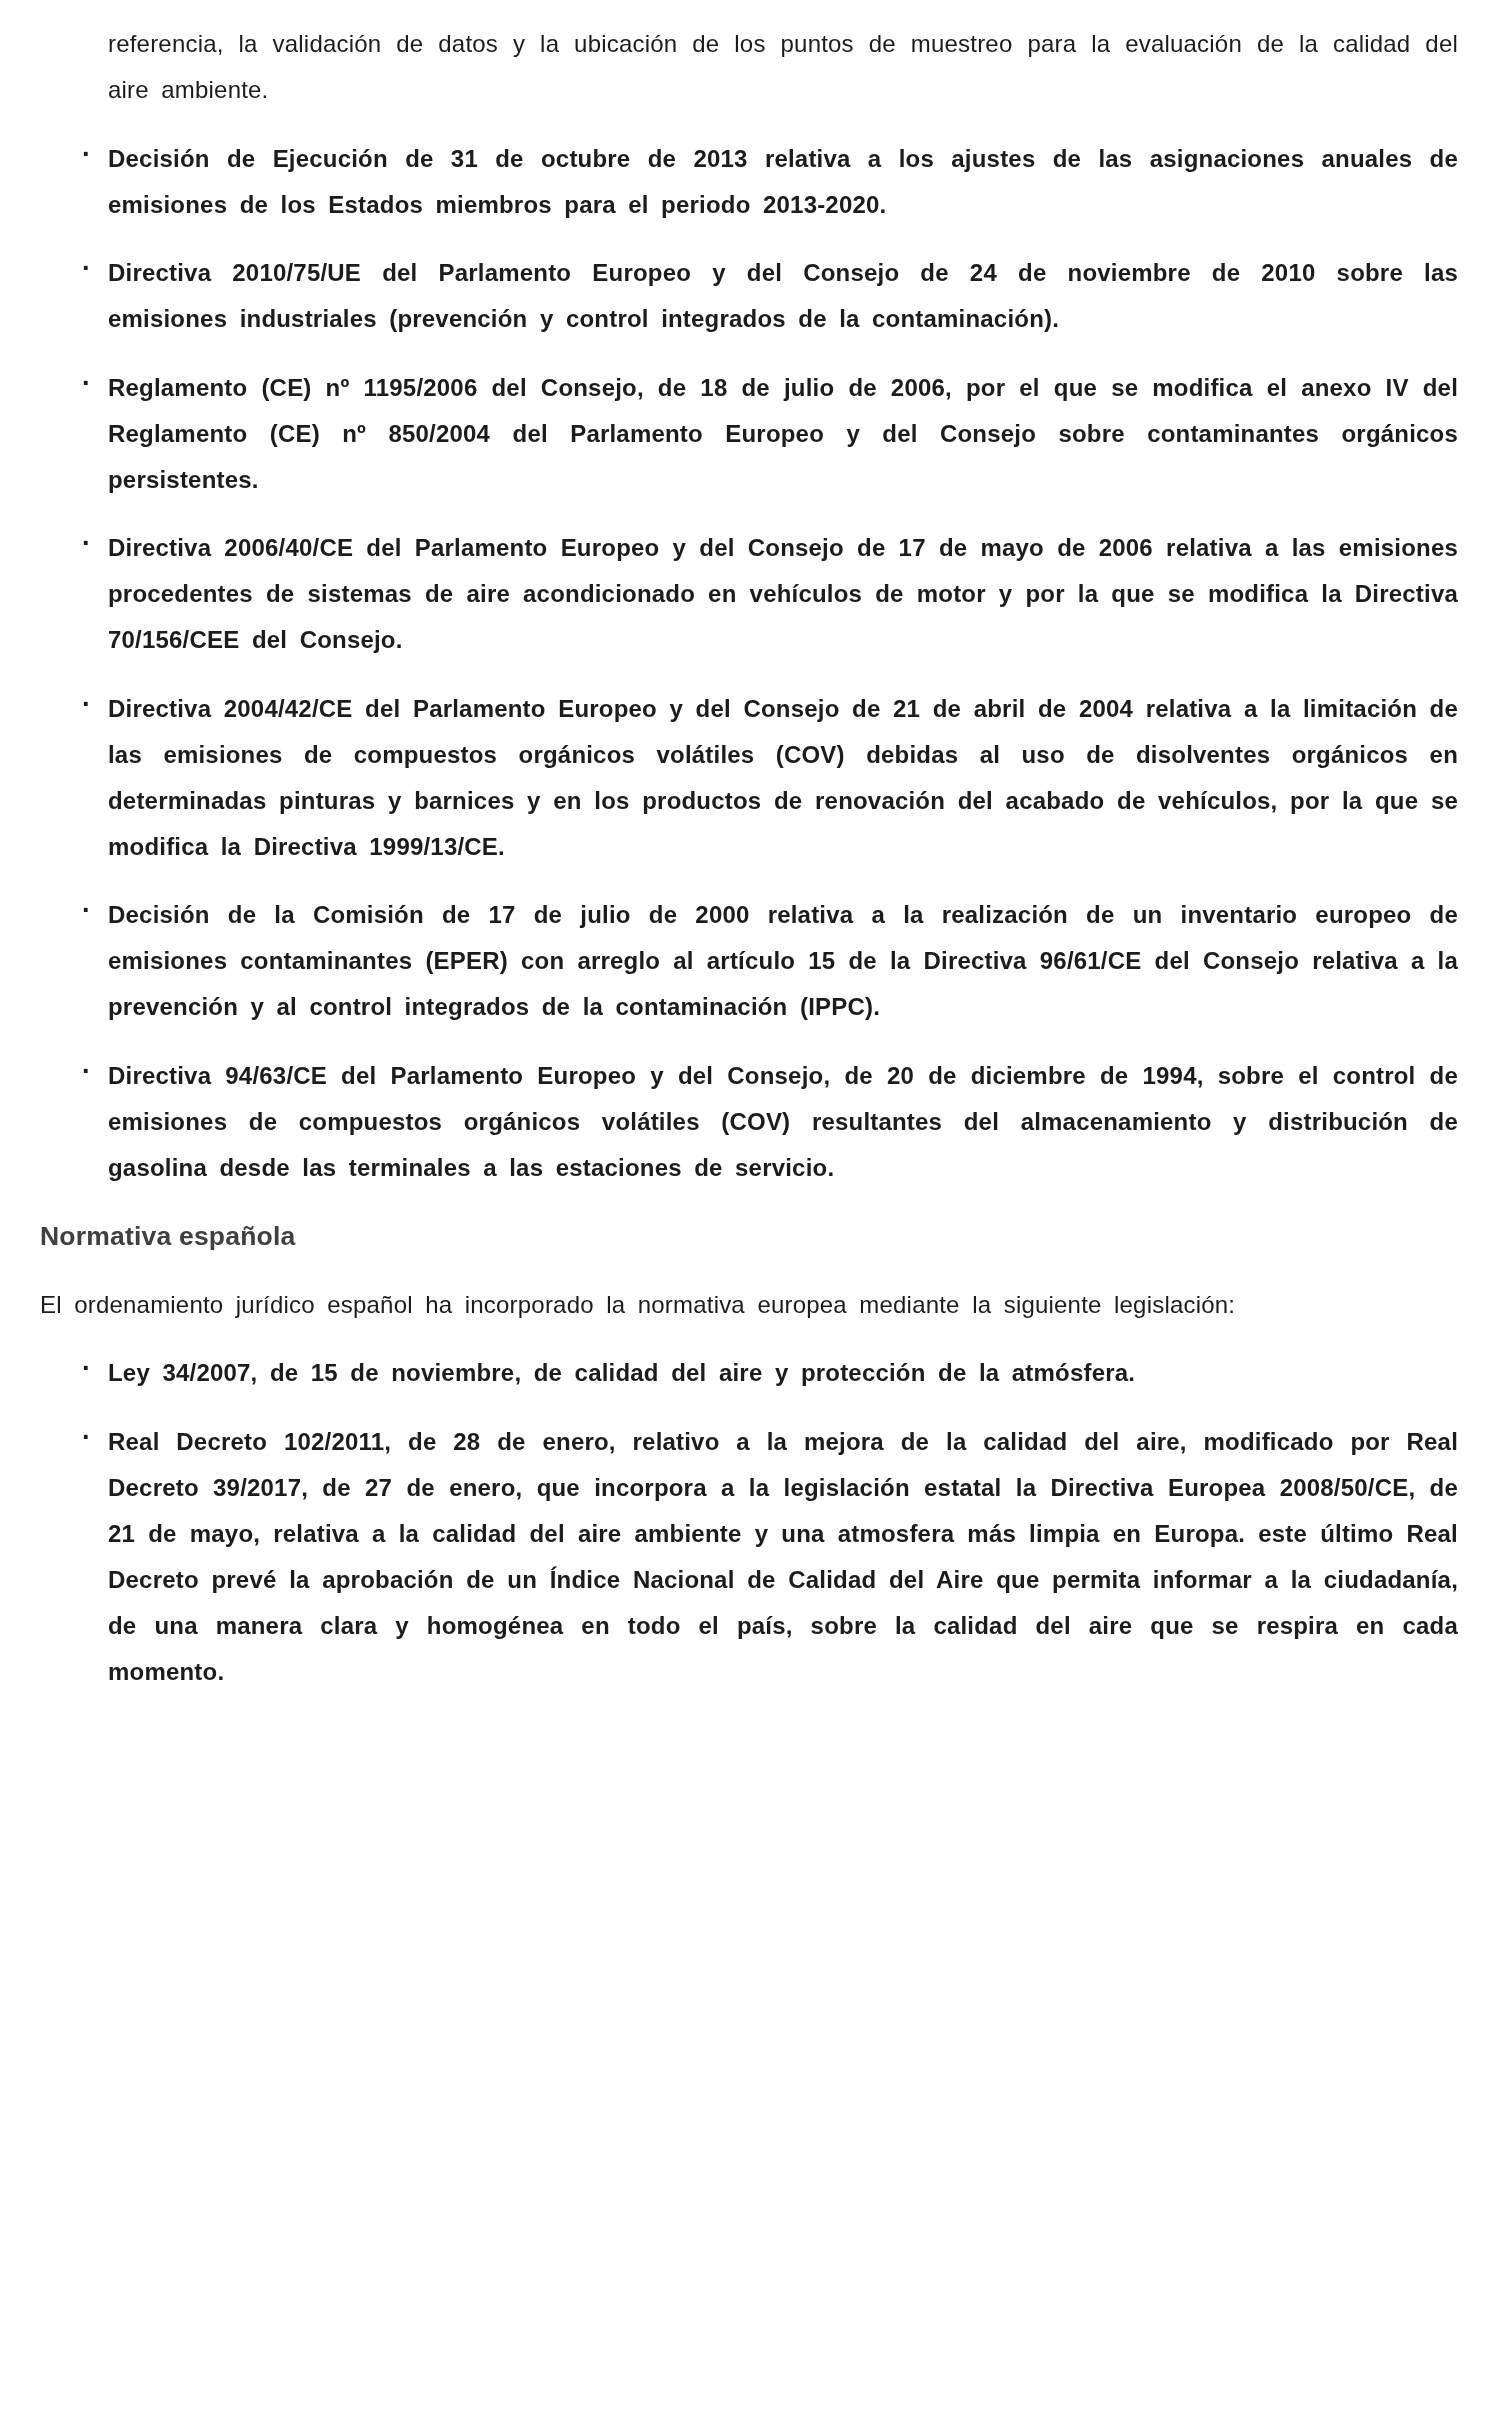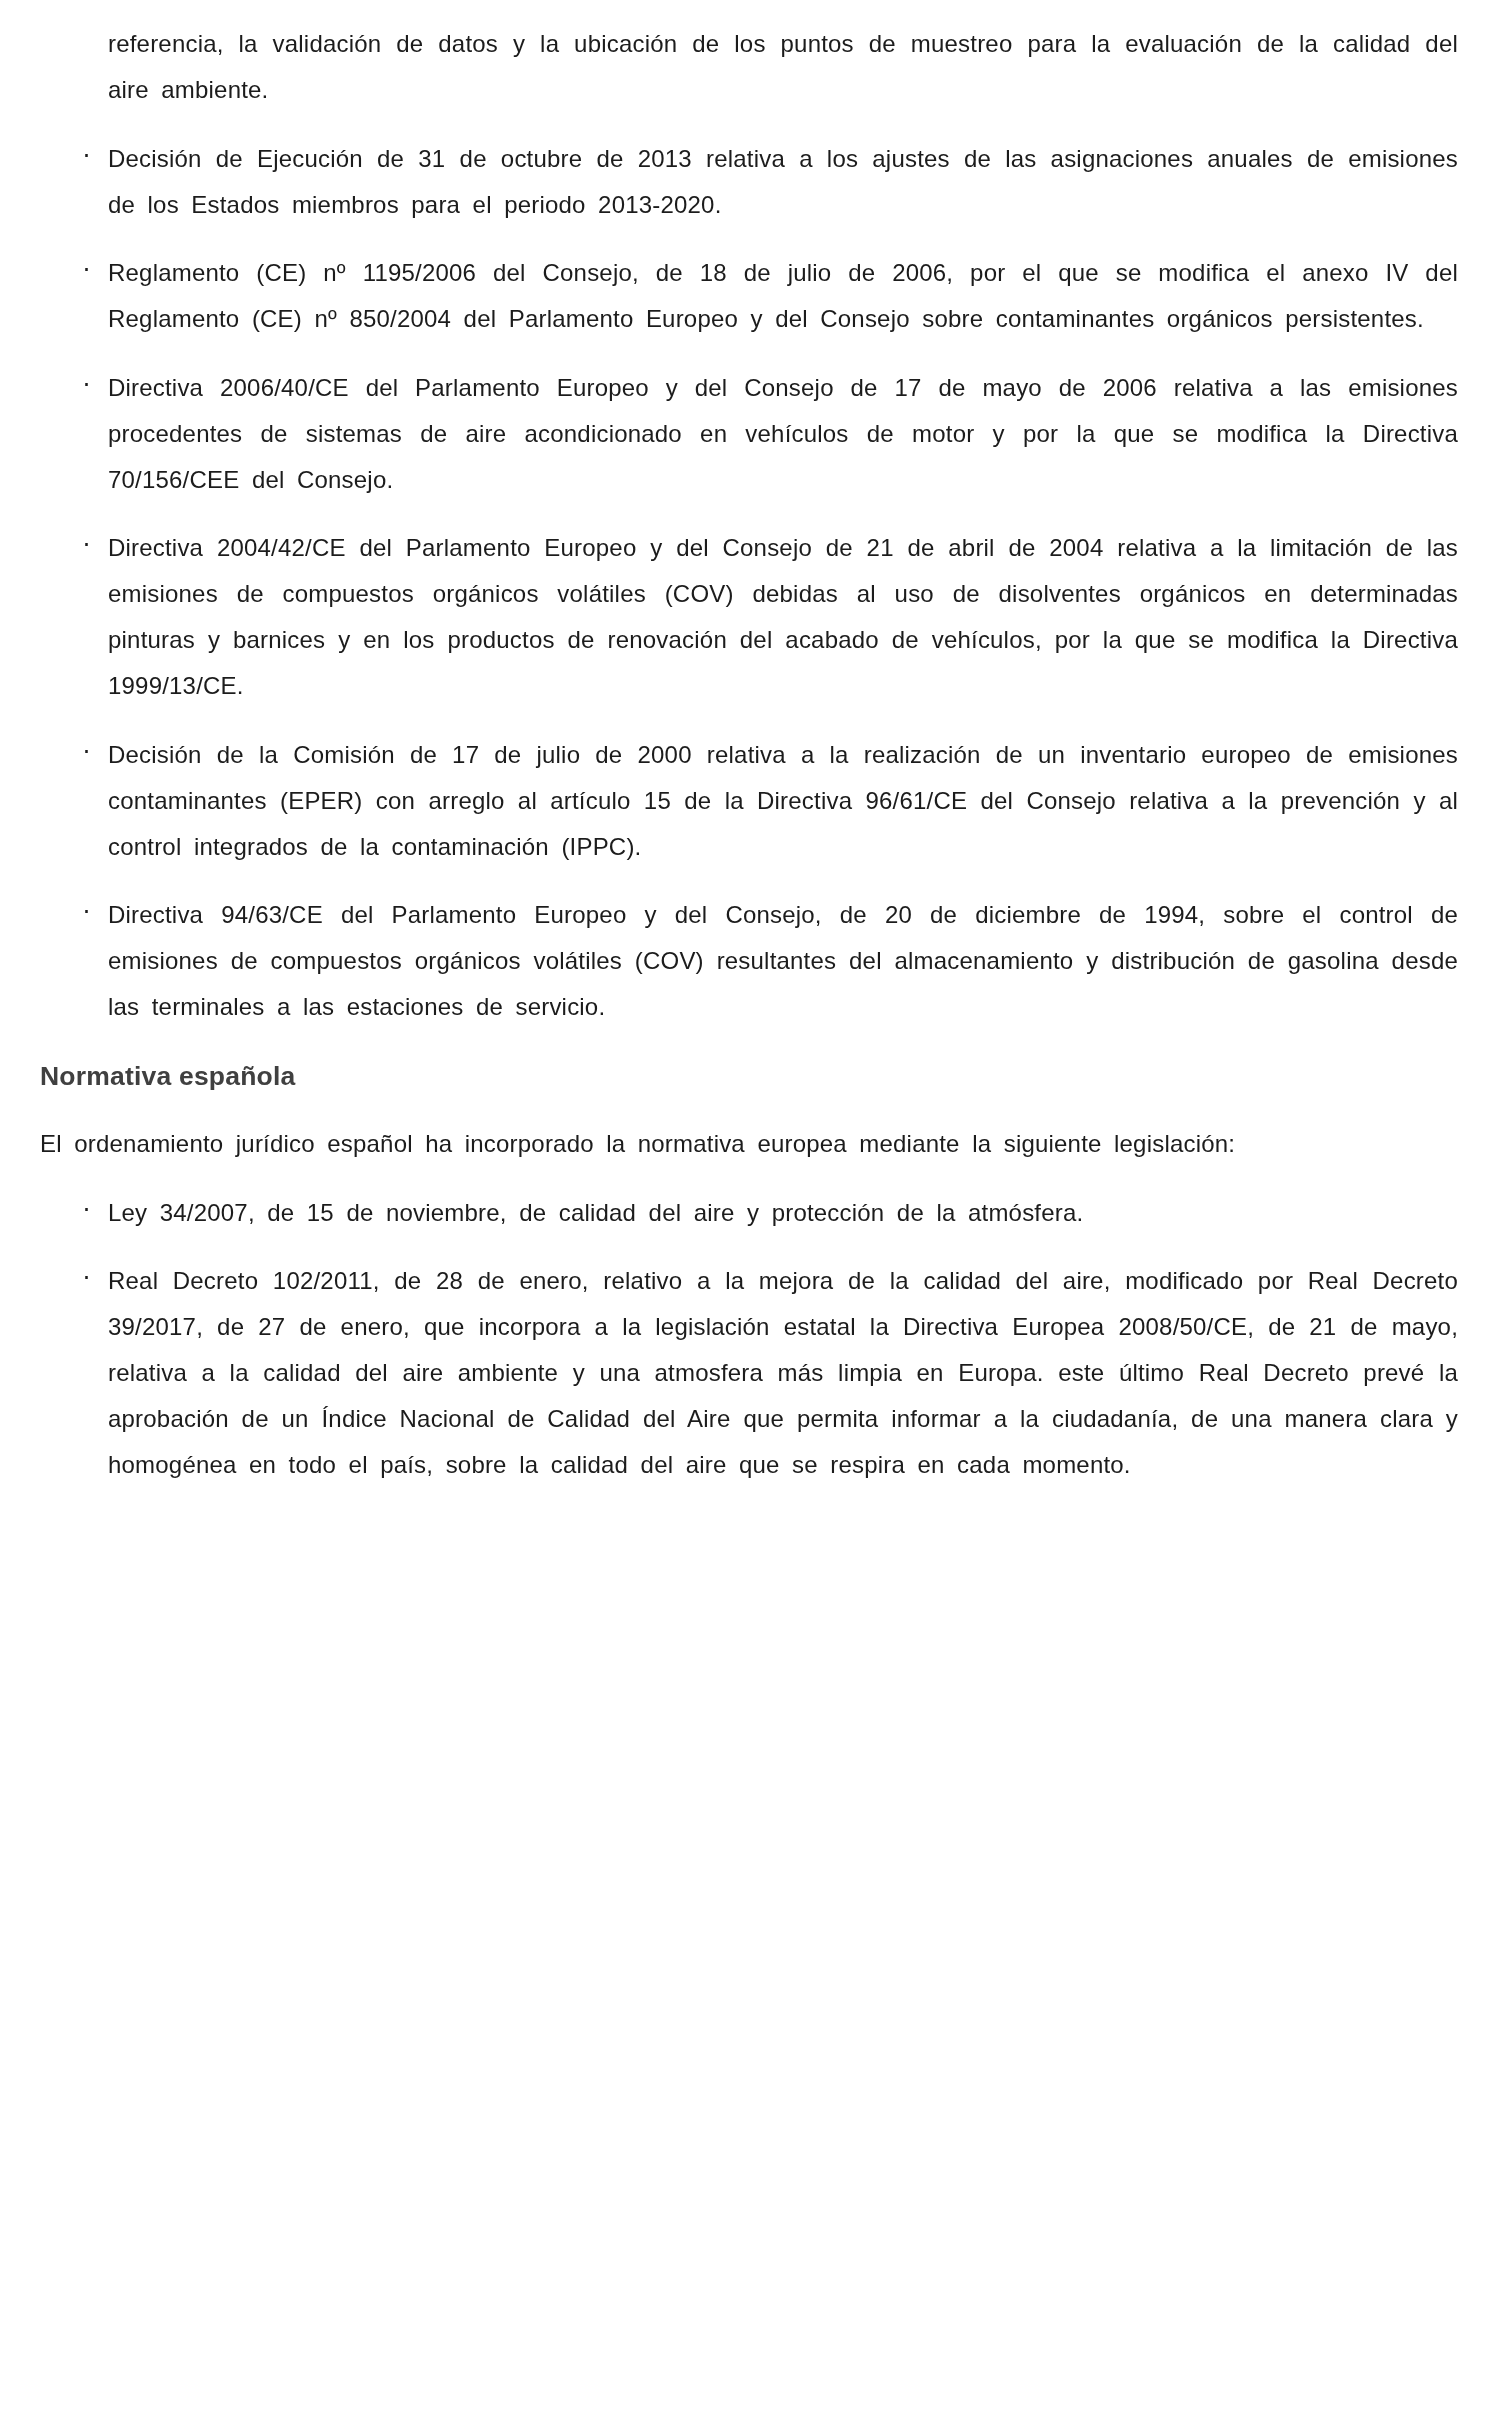--- a/index.html
+++ b/index.html
@@ -31,20 +31,21 @@
   p.hang-para {
     margin: 0 0 22.5px 68px; 
   }
   p.flush-para {
     margin: 0 0 22.5px 0;
   }
   ul.doc-list {
     list-style: none;
     margin: 0;
     padding: 0;
+    font-weight: bold;
   }
   ul.doc-list > li {
     position: relative;
     margin: 0 0 22.5px 68px;
   }
   ul.doc-list > li::before {
     content: "\00B7";
     position: absolute;
     left: -26px;
     top: -4.8px;
@@ -62,20 +63,21 @@
 </style>
 </head>
 <body>
 
 <div class="page">
 
   <p class="body-text hang-para">referencia, la validación de datos y la ubicación de los puntos de muestreo para la evaluación de la calidad del aire ambiente.</p>
 
   <ul class="doc-list body-text">
     <li>Decisión de Ejecución de 31 de octubre de 2013 relativa a los ajustes de las asignaciones anuales de emisiones de los Estados miembros para el periodo 2013-2020.</li>
+    <li>Directiva 2010/75/UE del Parlamento Europeo y del Consejo de 24 de noviembre de 2010 sobre las emisiones industriales (prevención y control integrados de la contaminación).</li>
     <li>Reglamento (CE) nº 1195/2006 del Consejo, de 18 de julio de 2006, por el que se modifica el anexo IV del Reglamento (CE) nº 850/2004 del Parlamento Europeo y del Consejo sobre contaminantes orgánicos persistentes.</li>
     <li>Directiva 2006/40/CE del Parlamento Europeo y del Consejo de 17 de mayo de 2006 relativa a las emisiones procedentes de sistemas de aire acondicionado en vehículos de motor y por la que se modifica la Directiva 70/156/CEE del Consejo.</li>
     <li>Directiva 2004/42/CE del Parlamento Europeo y del Consejo de 21 de abril de 2004 relativa a la limitación de las emisiones de compuestos orgánicos volátiles (COV) debidas al uso de disolventes orgánicos en determinadas pinturas y barnices y en los productos de renovación del acabado de vehículos, por la que se modifica la Directiva 1999/13/CE.</li>
     <li>Decisión de la Comisión de 17 de julio de 2000 relativa a la realización de un inventario europeo de emisiones contaminantes (EPER) con arreglo al artículo 15 de la Directiva 96/61/CE del Consejo relativa a la prevención y al control integrados de la contaminación (IPPC).</li>
     <li>Directiva 94/63/CE del Parlamento Europeo y del Consejo, de 20 de diciembre de 1994, sobre el control de emisiones de compuestos orgánicos volátiles (COV) resultantes del almacenamiento y distribución de gasolina desde las terminales a las estaciones de servicio.</li>
   </ul>
 
   <h2 class="section-heading">Normativa española</h2>
 
   <p class="body-text flush-para">El ordenamiento jurídico español ha incorporado la normativa europea mediante la siguiente legislación:</p>

